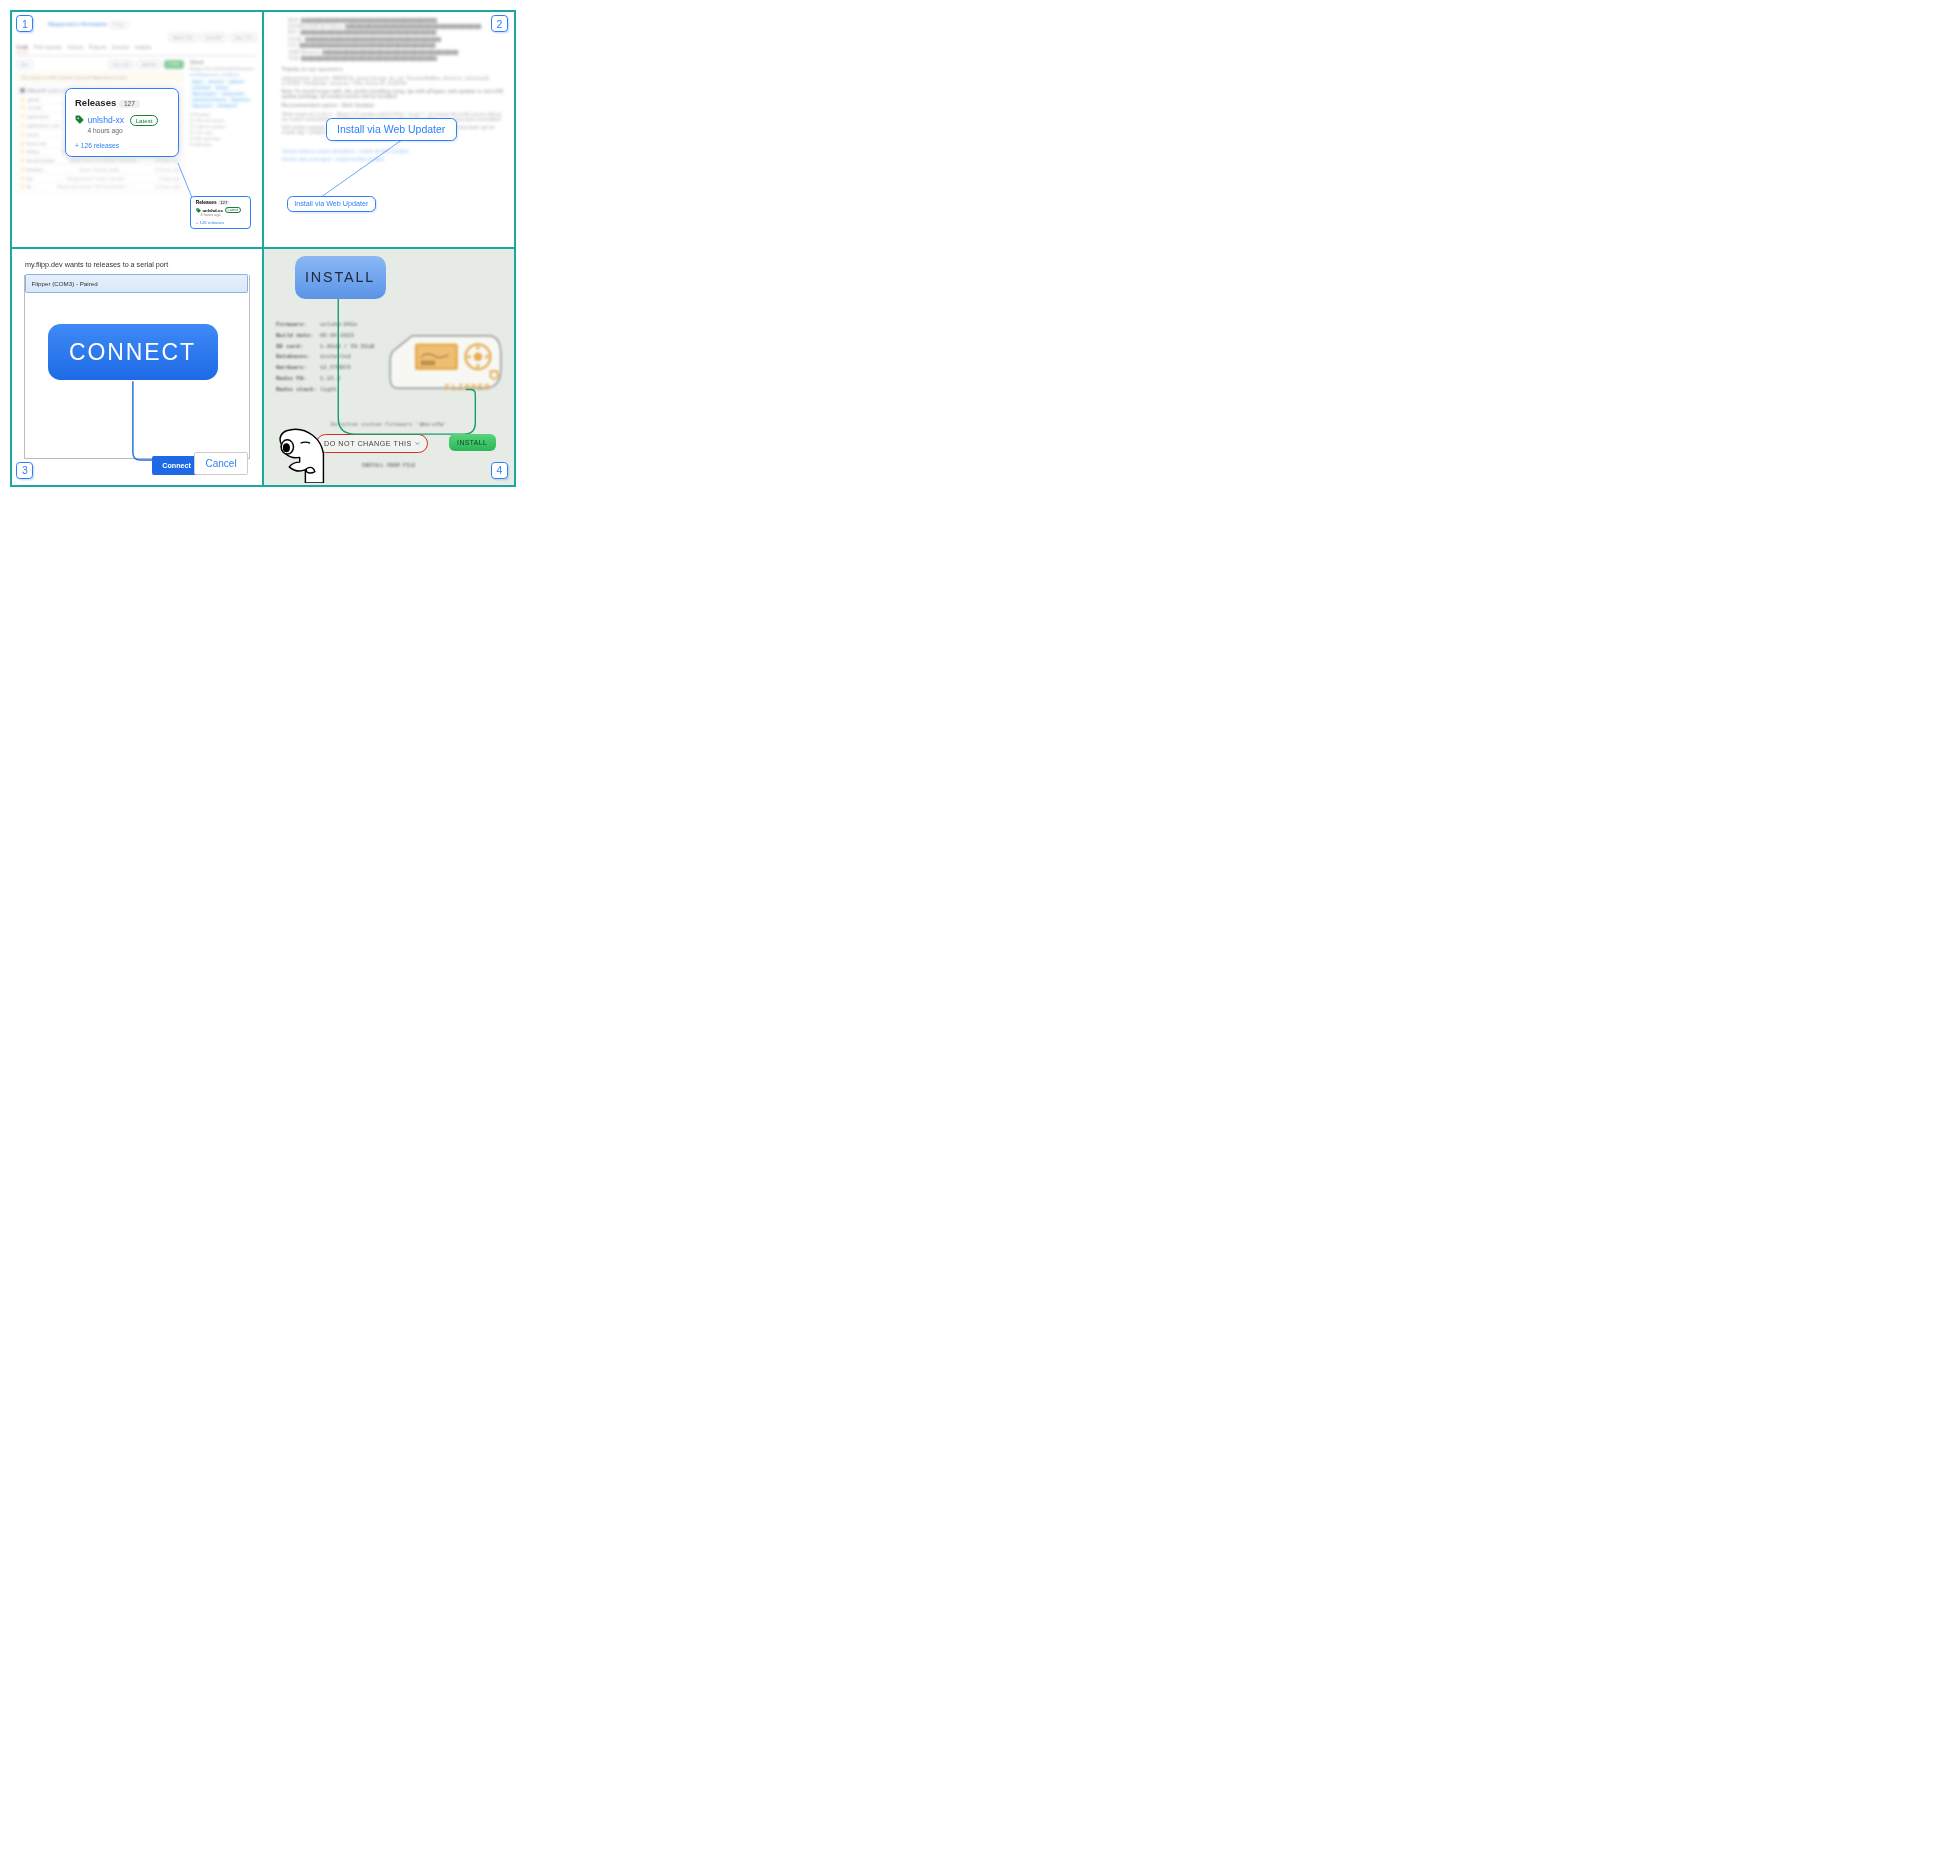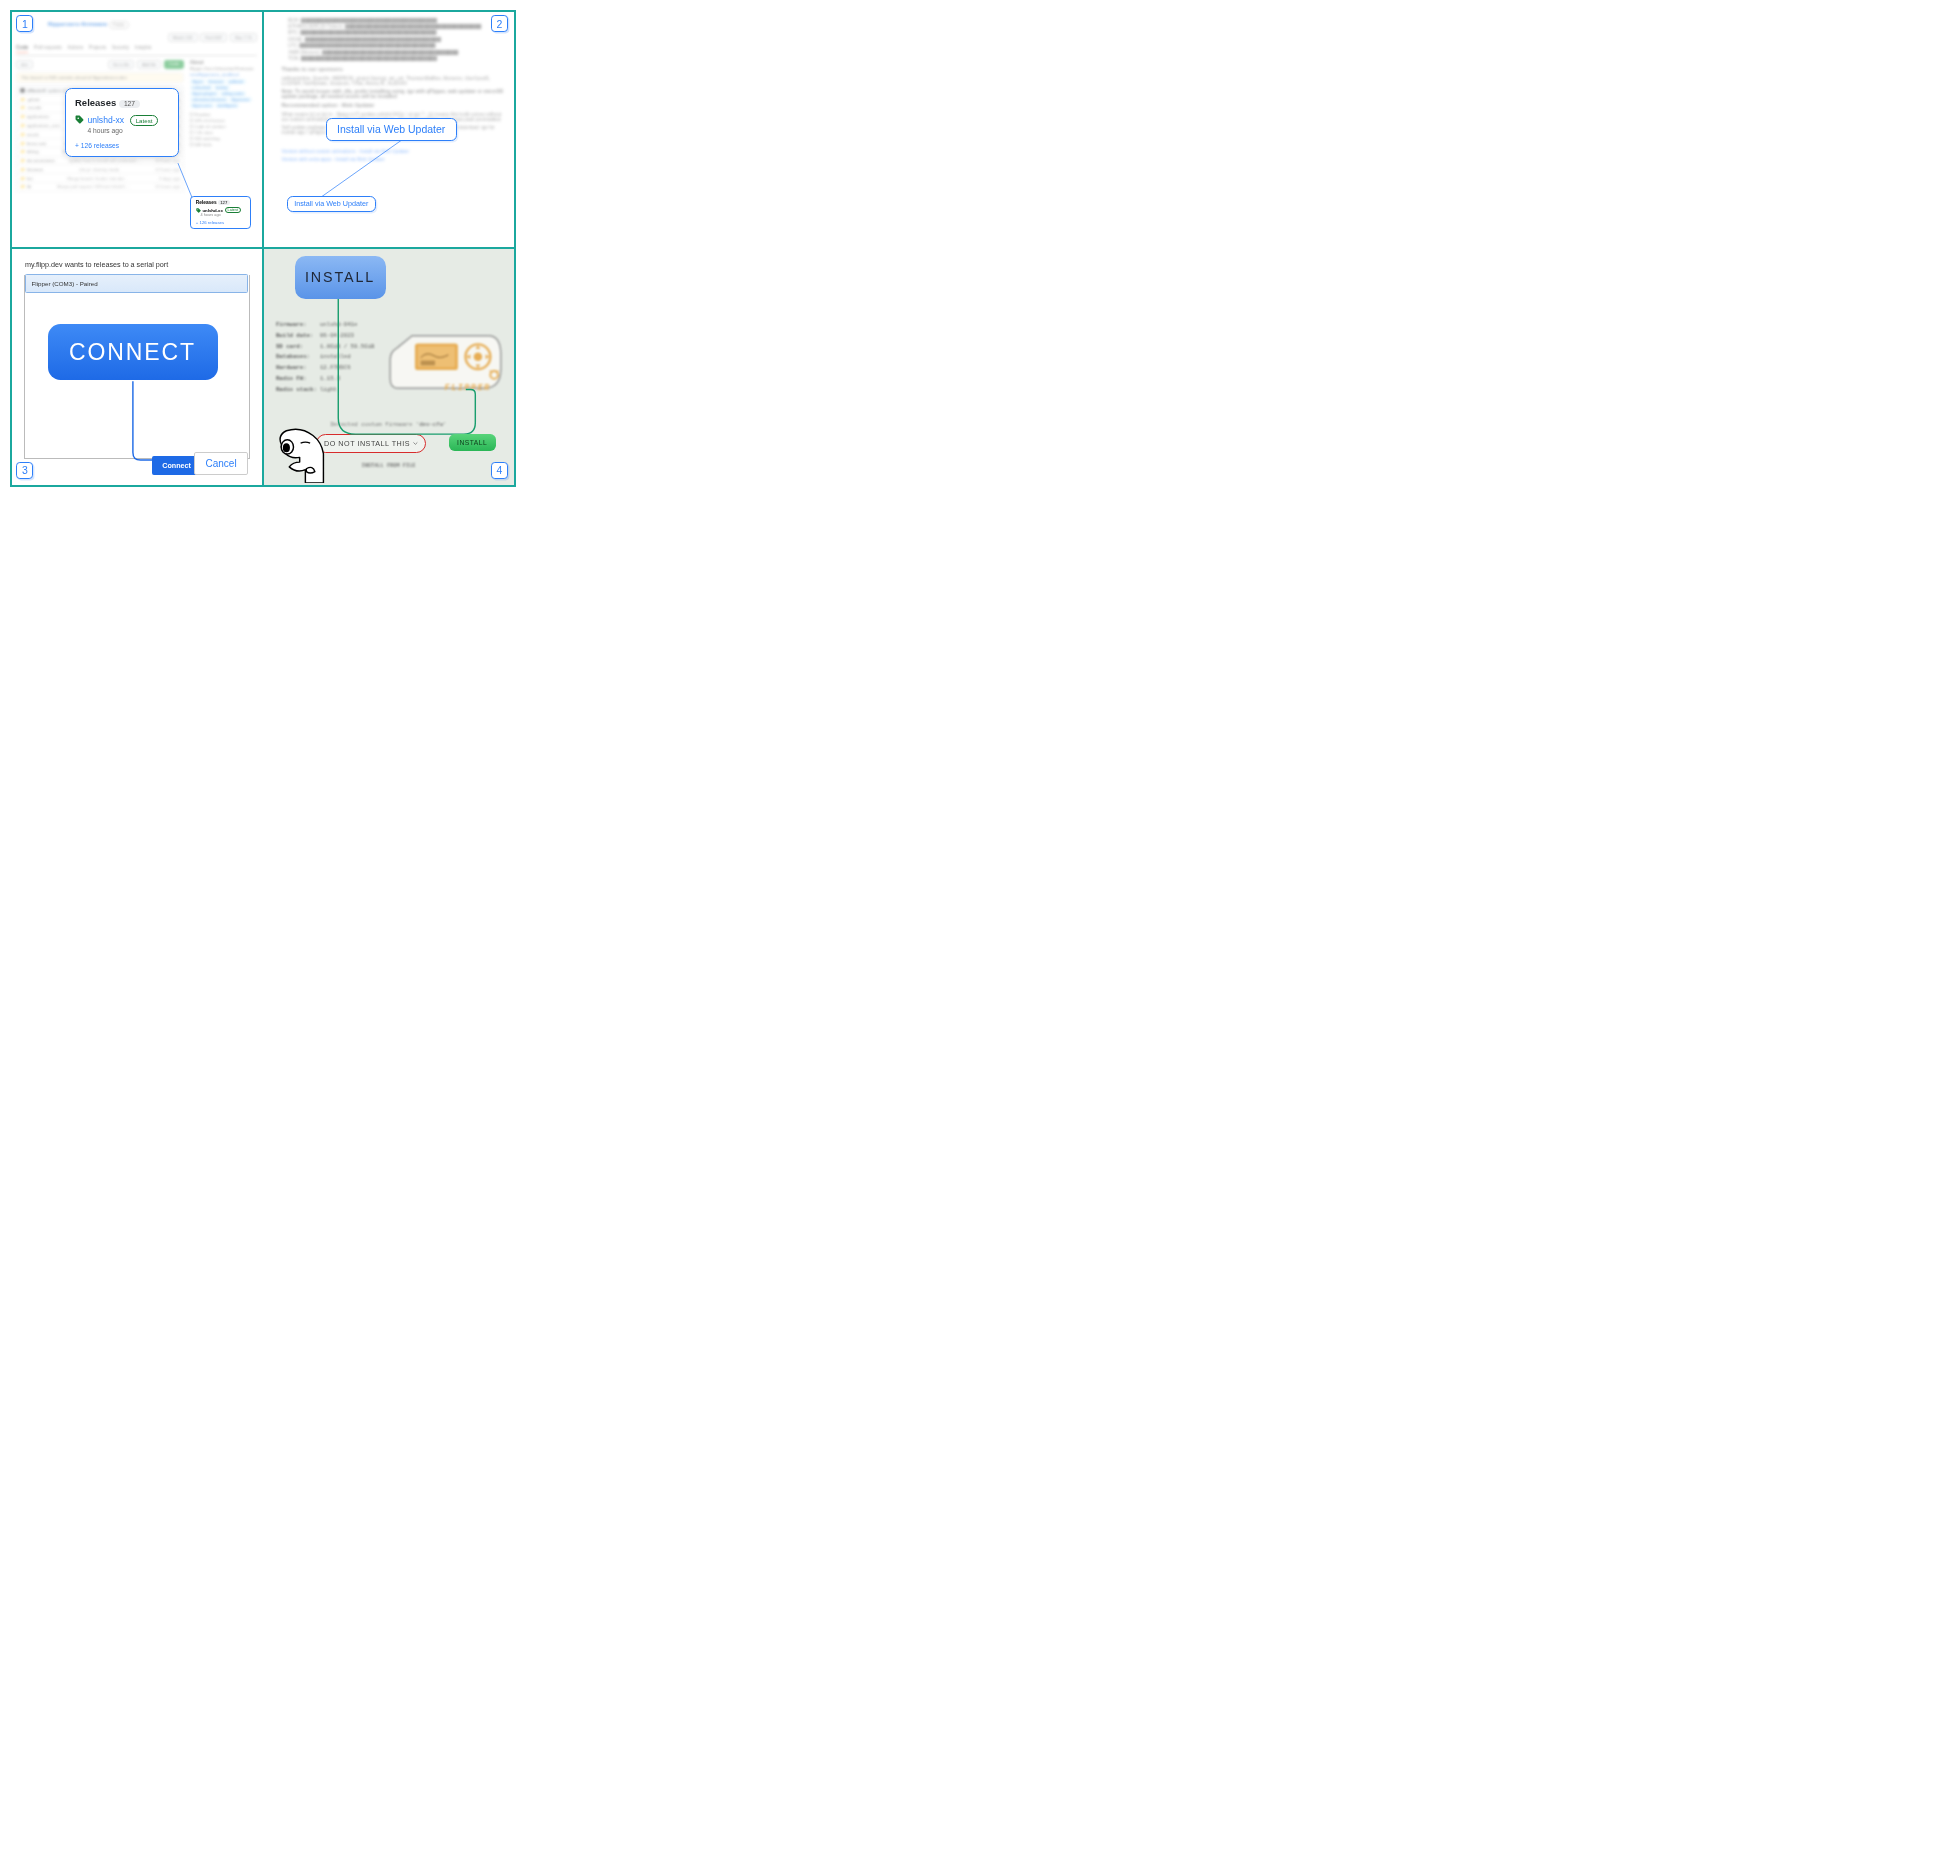--- a/index.html
+++ b/index.html
@@ -304,21 +304,21 @@
     </svg>
     <div class="p4-brand">FLIPPER</div>
     <div class="p4-detected"><span>Detected custom firmware '</span><b>dev-cfw</b><span>'</span></div>
     <div class="p4-iff">INSTALL FROM FILE</div>
   </div>
   <div class="p4-install-big">INSTALL</div>
   <svg class="p4-leader" viewBox="0 0 320 290">
     <path d="M 4 0 L 4 250 Q 4 284 40 284 L 268 284 Q 292 284 292 260 L 292 200 Q 292 190 282 190 L 272 190" fill="none" stroke="#1a9e6e" stroke-width="3"></path>
   </svg>
   <div class="p4-dnc">
-    <span>DO NOT INSTALL THIS</span>
+    <span>DO NOT CHANGE THIS</span>
     <svg width="4.8" height="4.8" viewBox="0 0 10 10">
           <path d="M1 3 L5 7 L9 3" fill="none" stroke="#666" stroke-width="1.5"></path>
         </svg>
   </div>
   <div class="p4-install-small">INSTALL</div>
   <svg class="p4-dolphin" viewBox="0 0 130 120">
     <g fill="#fff" stroke="#000" stroke-width="3" stroke-linejoin="round">
       <path d="M 20 40 Q 10 20 30 10 Q 60 0 86 20 Q 104 34 108 58 L 108 120 L 70 120 L 70 92 Q 52 100 36 86 Q 44 76 58 76 L 58 66 Q 40 70 28 58 Q 18 50 20 40 Z"></path>
       <ellipse cx="32" cy="44" rx="13" ry="15" fill="#fff"></ellipse>
       <ellipse cx="30" cy="46" rx="6" ry="8" fill="#000"></ellipse>

